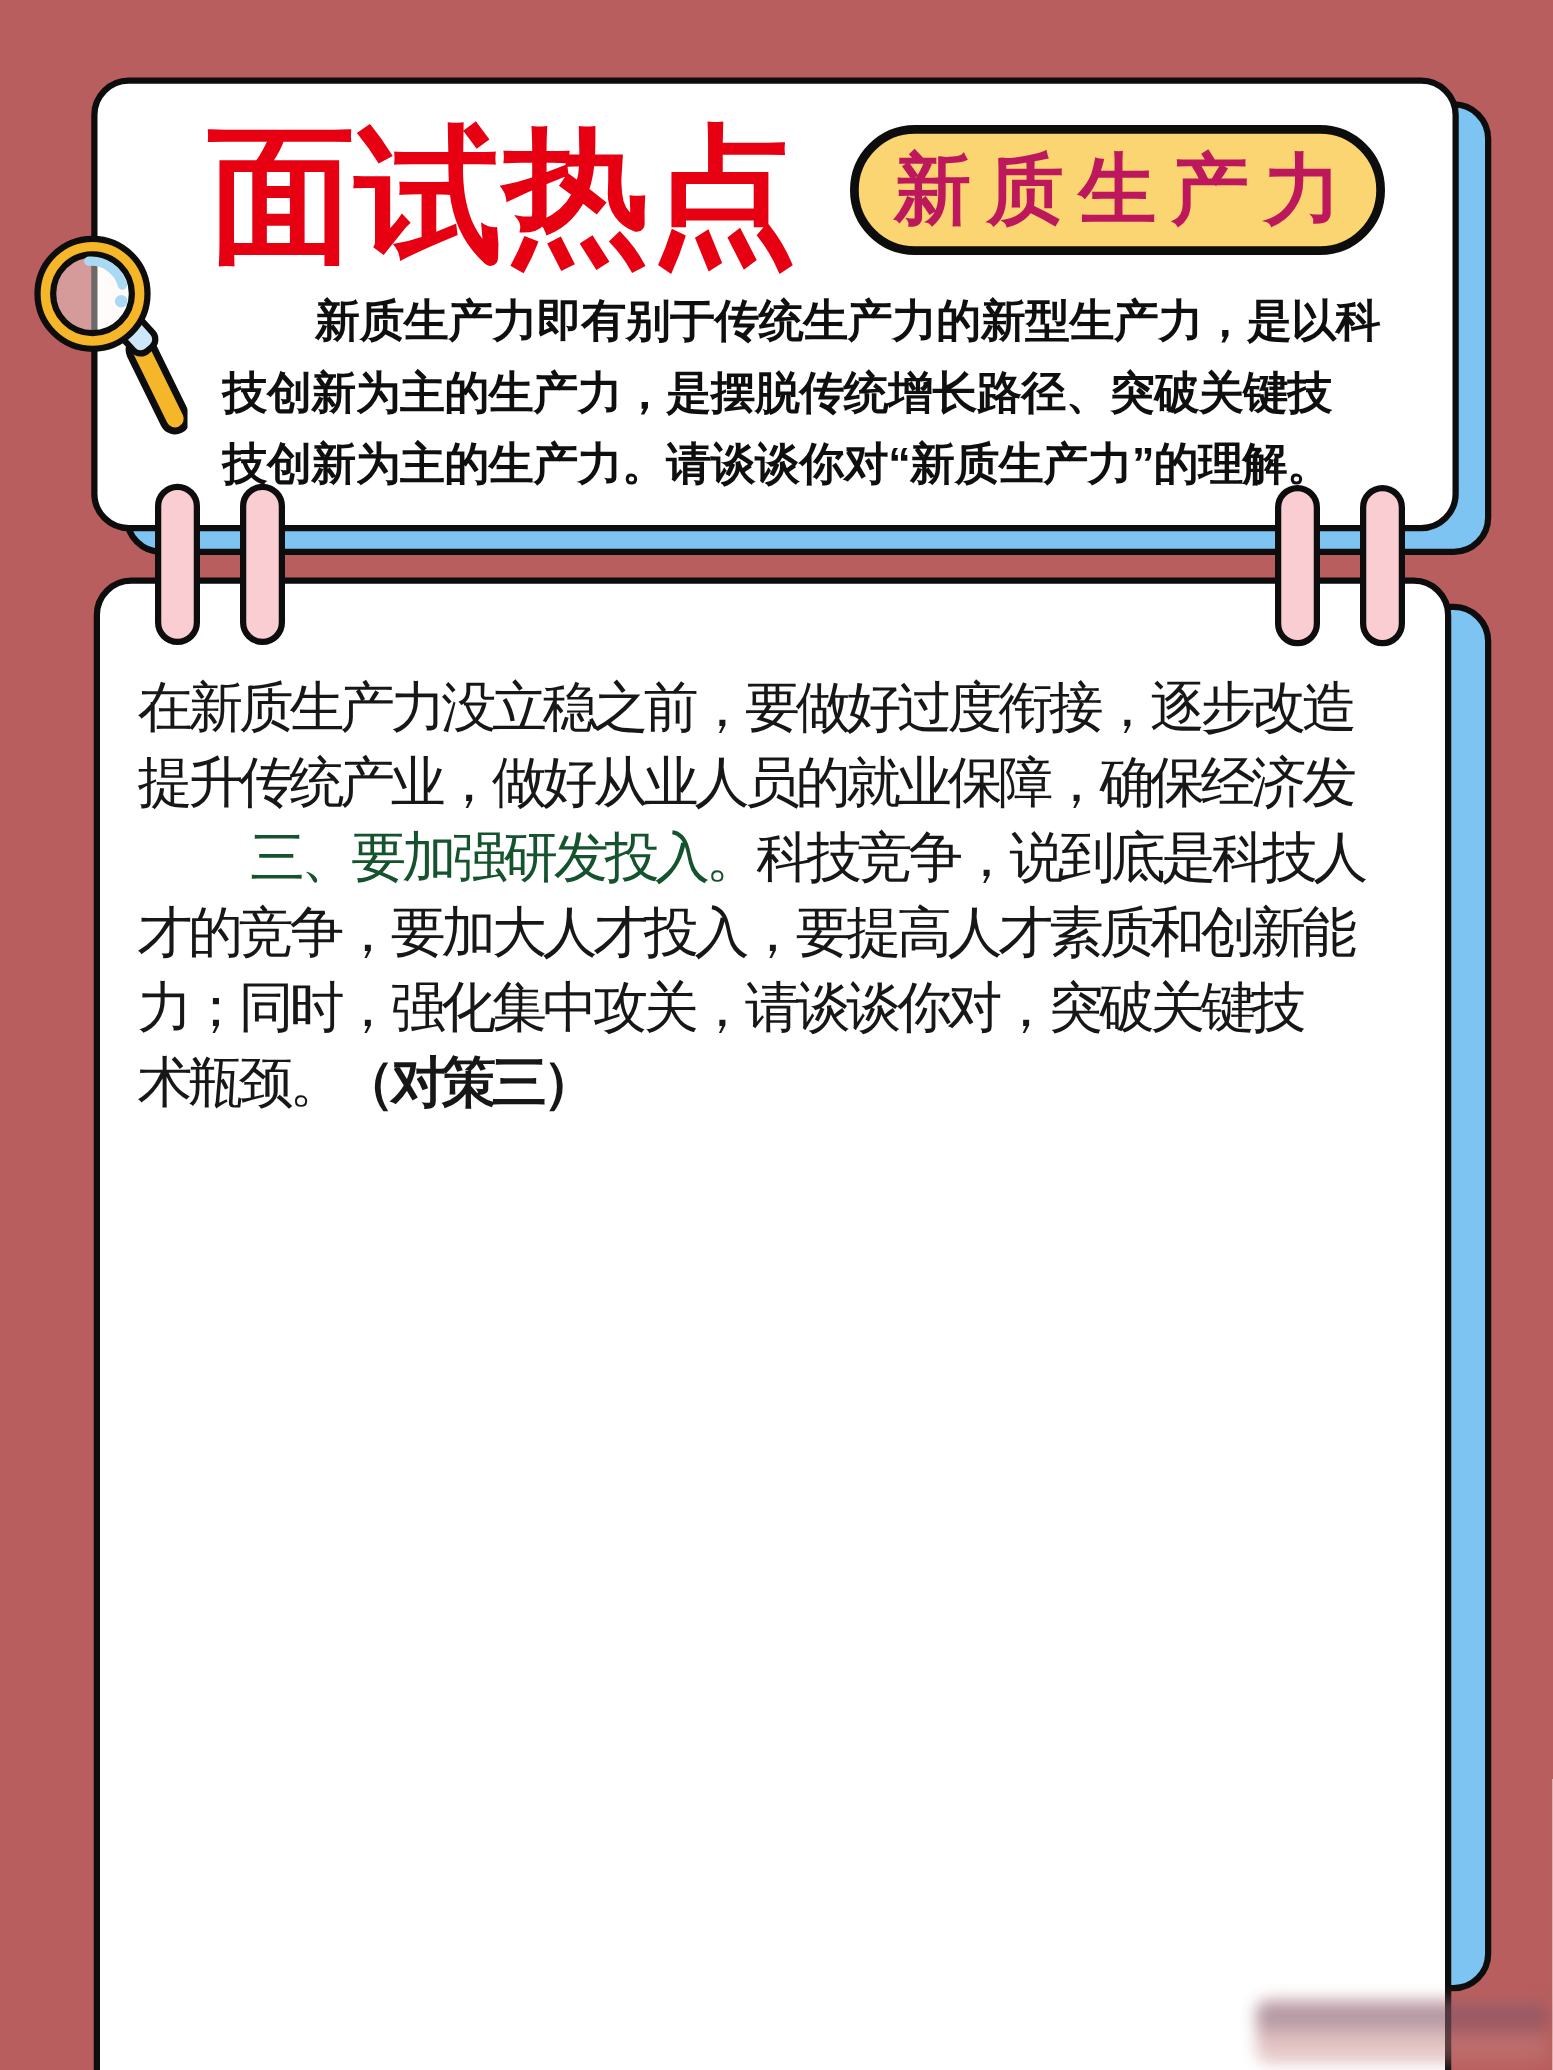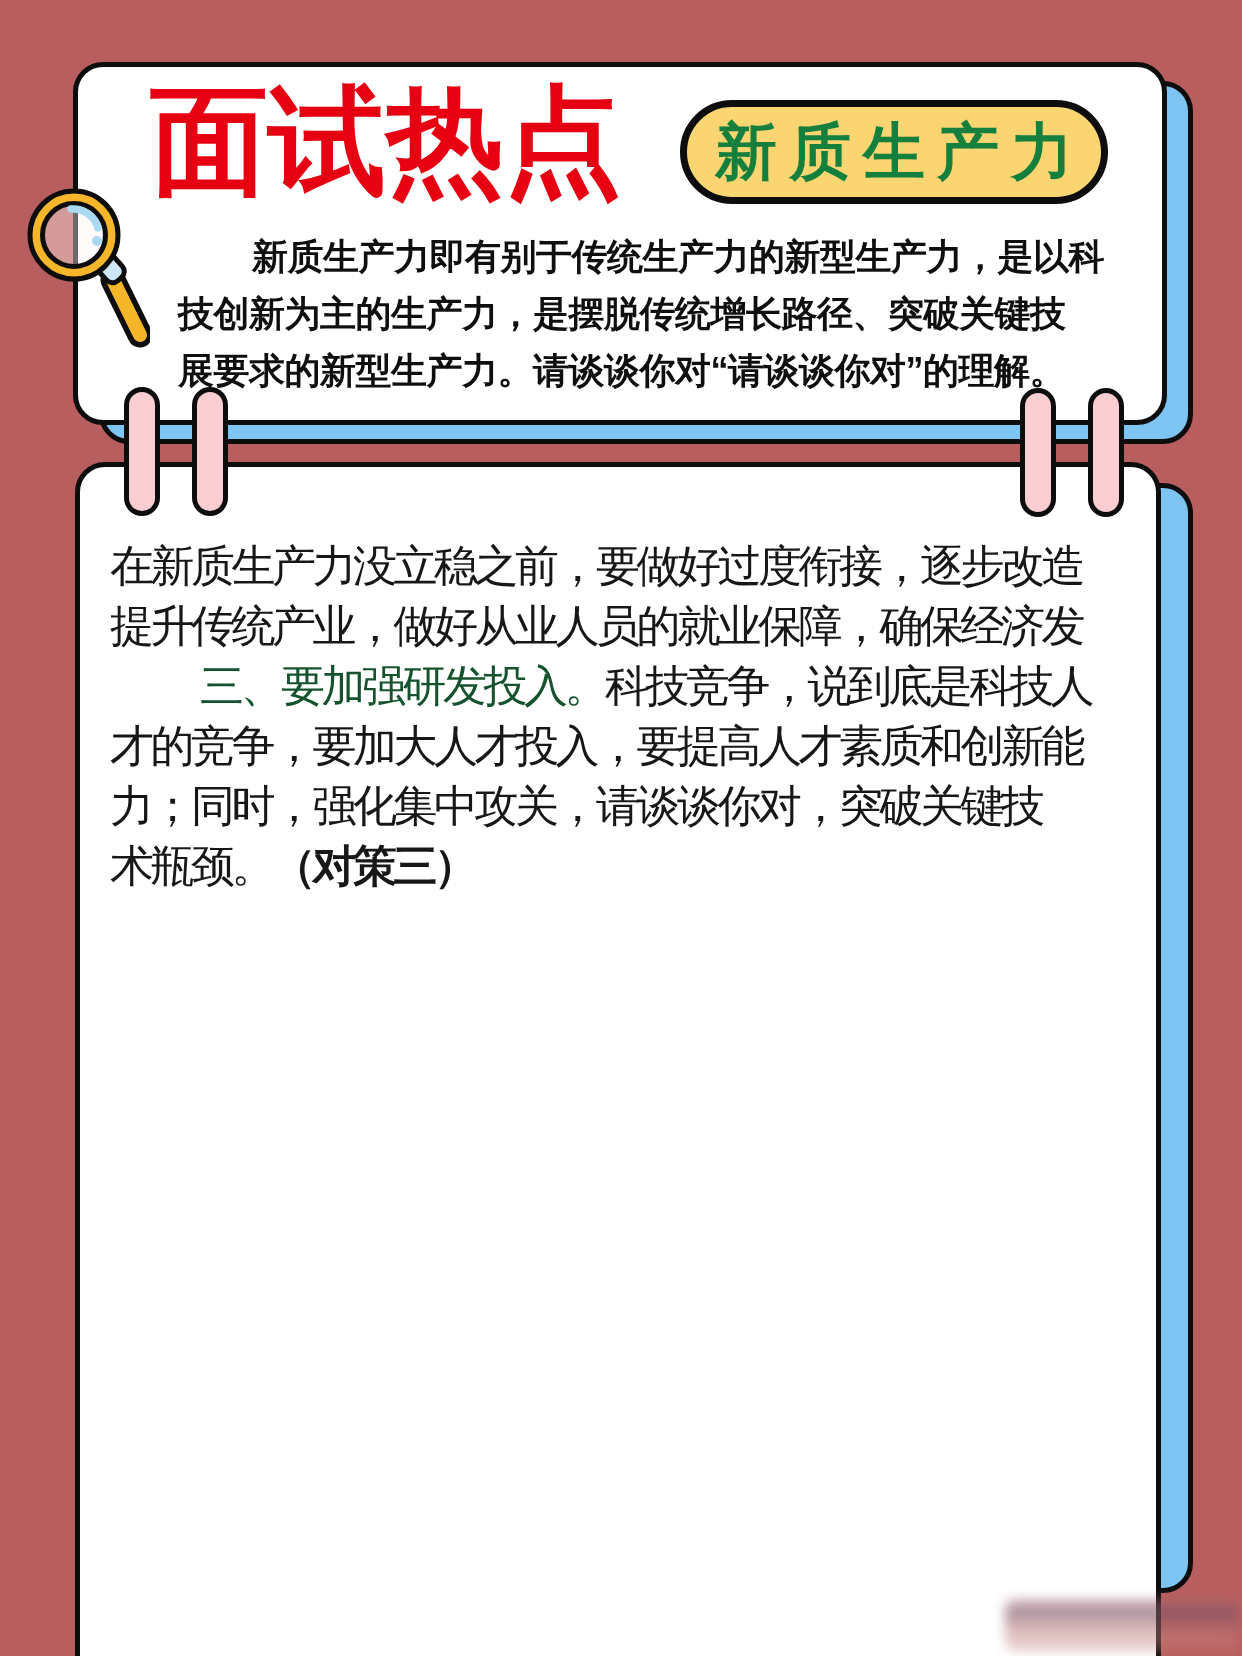--- a/index.html
+++ b/index.html
@@ -9,31 +9,31 @@
     font-family:"Liberation Sans","DejaVu Sans",sans-serif;
   }
   .card{position:absolute;box-sizing:border-box;background:#ffffff;
         border:5px solid #0d0d0d;border-radius:30px;}
   .card-shadow{position:absolute;box-sizing:border-box;background:#7dc4f2;
         border:5px solid #0d0d0d;border-radius:30px;}
   
   .top-shadow{left:99px;top:81px;width:1094px;height:363px;}
   .top-card{left:73px;top:62px;width:1094px;height:363px;}
   .main-title{
-    position:absolute;left:72px;top:5px;margin:0;
+    position:absolute;left:72px;top:5px;margin:16px;
     font-size:118px;line-height:1.18;font-weight:900;color:#e60012;
     letter-spacing:0;white-space:nowrap;
   }
   .topic-badge{
     position:absolute;left:602px;top:33px;width:428px;height:104px;
     box-sizing:border-box;background:#fbd572;border:7px solid #0d0d0d;
     border-radius:54px;display:flex;align-items:center;justify-content:center;
   }
   .topic-badge span{
-    font-size:62px;font-weight:800;color:#15803d;
+    font-size:62px;font-weight:800;color:#be185d;
     letter-spacing:12px;text-indent:12px;white-space:nowrap;
   }
   .intro{position:absolute;left:100px;top:161px;}
   .intro-line{
     font-size:36px;line-height:57px;font-weight:700;color:#0f0f0f;
     letter-spacing:-0.5px;white-space:nowrap;
   }
   .intro-line.indent{padding-left:74px;}
   
   .pill{
@@ -73,21 +73,21 @@
 <div class="card-shadow top-shadow"></div>
 
 <div class="card top-card">
   <h1 class="main-title">面试热点</h1>
   <div class="topic-badge">
     <span>新质生产力</span>
   </div>
   <div class="intro">
       <div class="intro-line indent">新质生产力即有别于传统生产力的新型生产力，是以科</div>
       <div class="intro-line">技创新为主的生产力，是摆脱传统增长路径、突破关键技</div>
-      <div class="intro-line">展要求的新型生产力。请谈谈你对“请谈谈你对”的理解。</div>
+      <div class="intro-line">技创新为主的生产力。请谈谈你对“新质生产力”的理解。</div>
     </div>
 </div>
 
 <div class="card-shadow bottom-shadow"></div>
 
 <div class="card bottom-card">
   <div class="content">
       <div class="content-line"><span class="seg-normal">在新质生产力没立稳之前，要做好过度衔接，逐步改造</span></div>
       <div class="content-line"><span class="seg-normal">提升传统产业，做好从业人员的就业保障，确保经济发</span></div>
       <div class="content-line indent"><span class="seg-red">三、要加强研发投入。</span><span class="seg-normal">科技竞争，说到底是科技人</span></div>

